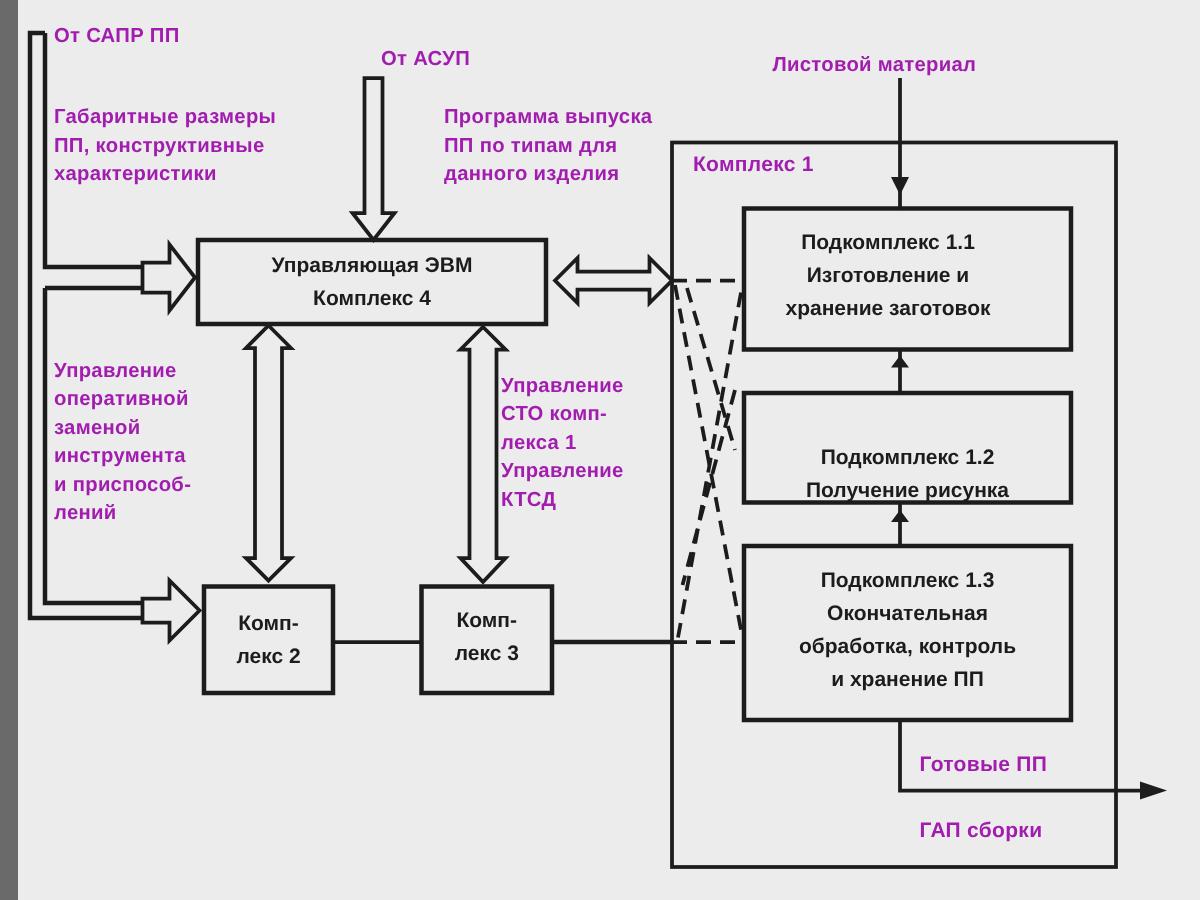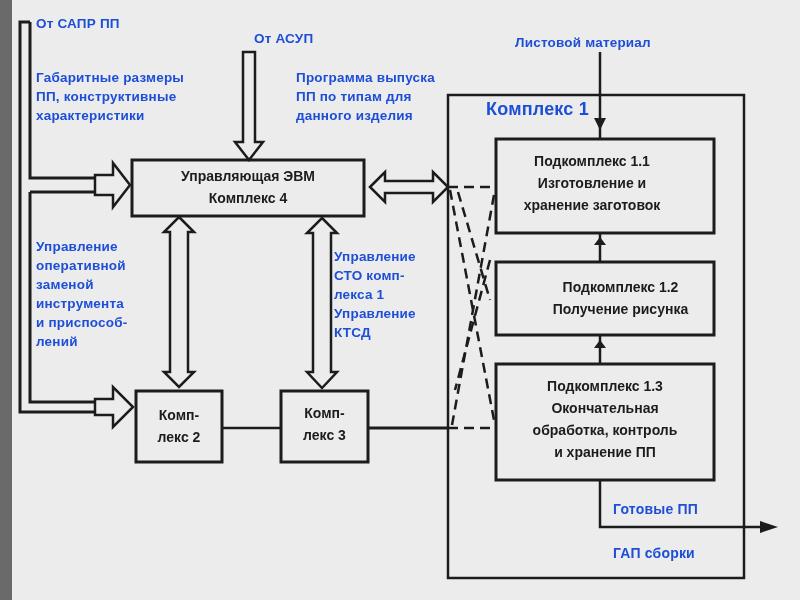--- a/index.html
+++ b/index.html
@@ -10,21 +10,21 @@
     font-family: "Liberation Sans", sans-serif;
     color: #1a1a1a;
   }
   .left-strip {
     position: absolute; left: 0; top: 0; width: 12px; height: 600px;
     background: #6a6a6a;
   }
   svg.diagram { position: absolute; left: 0; top: 0; }
   .lbl {
     position: absolute; font-weight: bold; font-size: 13.5px; line-height: 19px;
-    color: #1d4ed8; white-space: nowrap; letter-spacing: 0.2px;
+    color: #a21caf; white-space: nowrap; letter-spacing: 0.2px;
   }
   .box-text {
     position: absolute; text-align: center; font-weight: bold; font-size: 14px;
     line-height: 22px; color: #1c1c1c; white-space: nowrap;
   }
 </style>
 </head>
 <body>
 
 <div class="left-strip"></div>
@@ -128,28 +128,28 @@
   <div>Комплекс 4</div>
 </div>
 <div class="box-text" style="left:136px; top:404px; width:86px;">
   <div>Комп-</div>
   <div>лекс 2</div>
 </div>
 <div class="box-text" style="left:281px; top:402px; width:87px;">
   <div>Комп-</div>
   <div>лекс 3</div>
 </div>
-<div class="lbl" style="left:462px; top:100px; font-size:18px;margin-left:24px;">Комплекс 1</div>
+<div class="lbl" style="left:462px; top:100px; font-size:14px;">Комплекс 1</div>
 
 <div class="box-text" style="left:496px; top:150px; width:192px;">
   <div>Подкомплекс 1.1</div>
   <div>Изготовление и</div>
   <div>хранение заготовок</div>
 </div>
-<div class="box-text" style="left:496px; top:276px; width:249px;">
+<div class="box-text" style="left:496px; top:293px; width:218px;">
   <div>Подкомплекс 1.2</div>
   <div>Получение рисунка</div>
 </div>
 <div class="box-text" style="left:496px; top:375px; width:218px;">
   <div>Подкомплекс 1.3</div>
   <div>Окончательная</div>
   <div>обработка, контроль</div>
   <div>и хранение ПП</div>
 </div>
 

